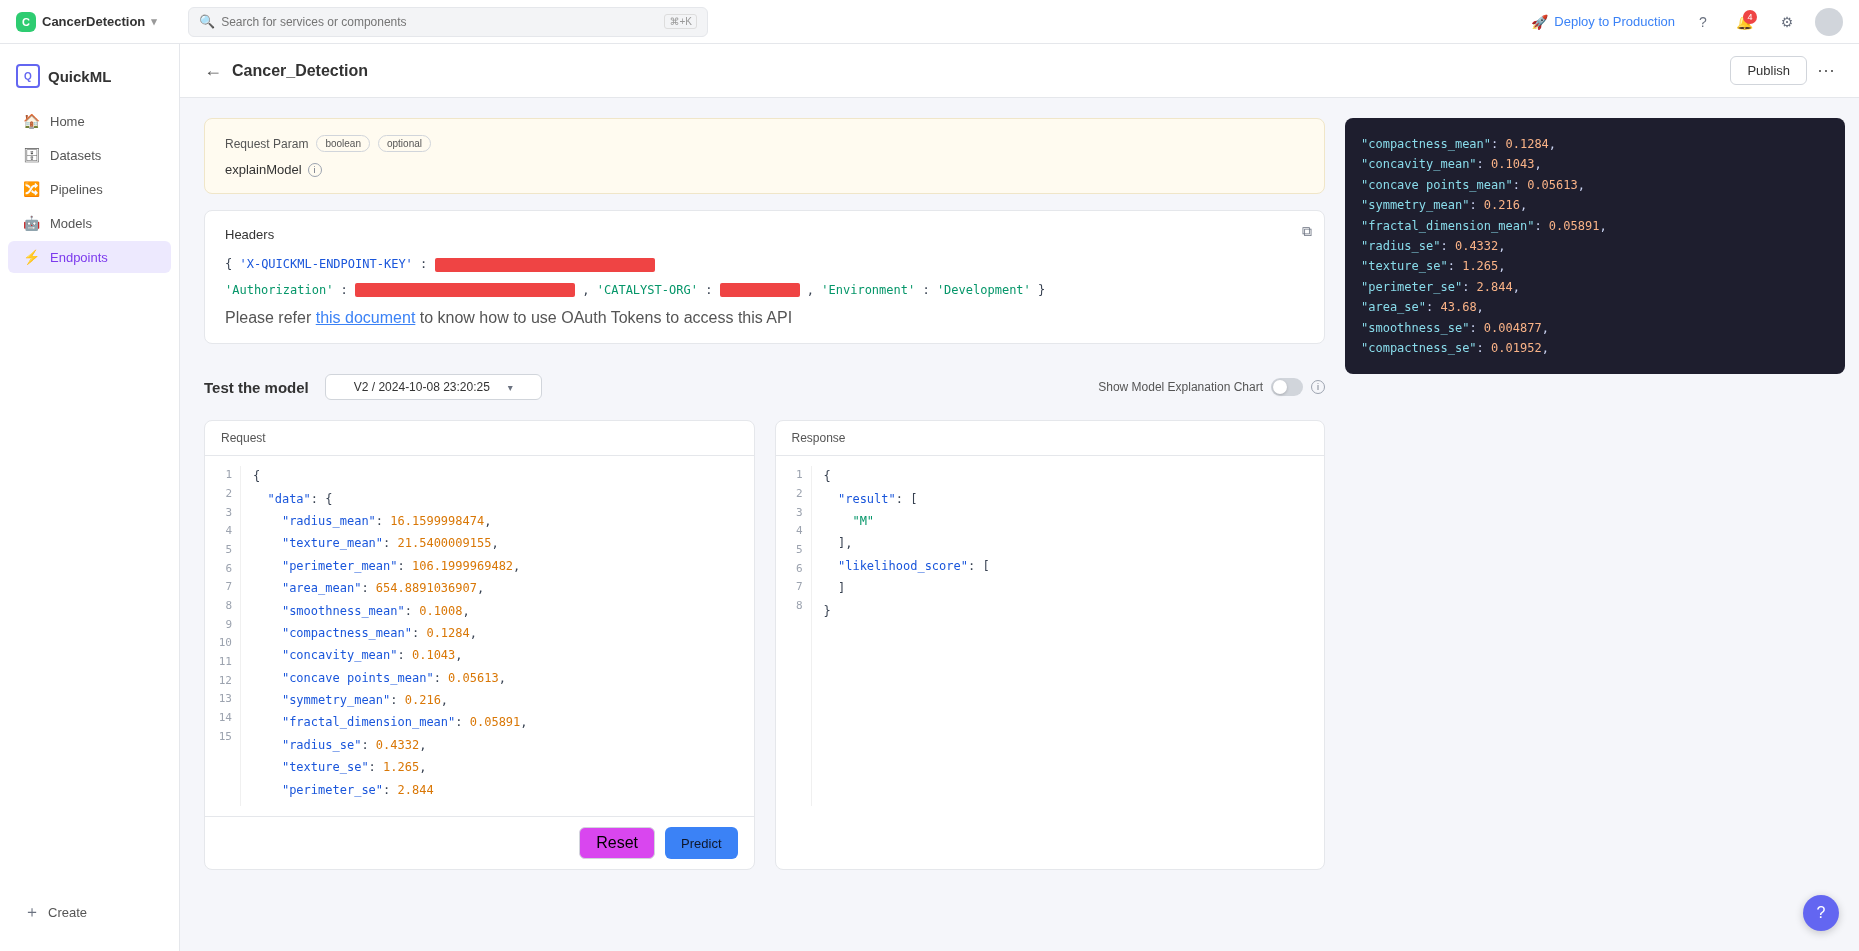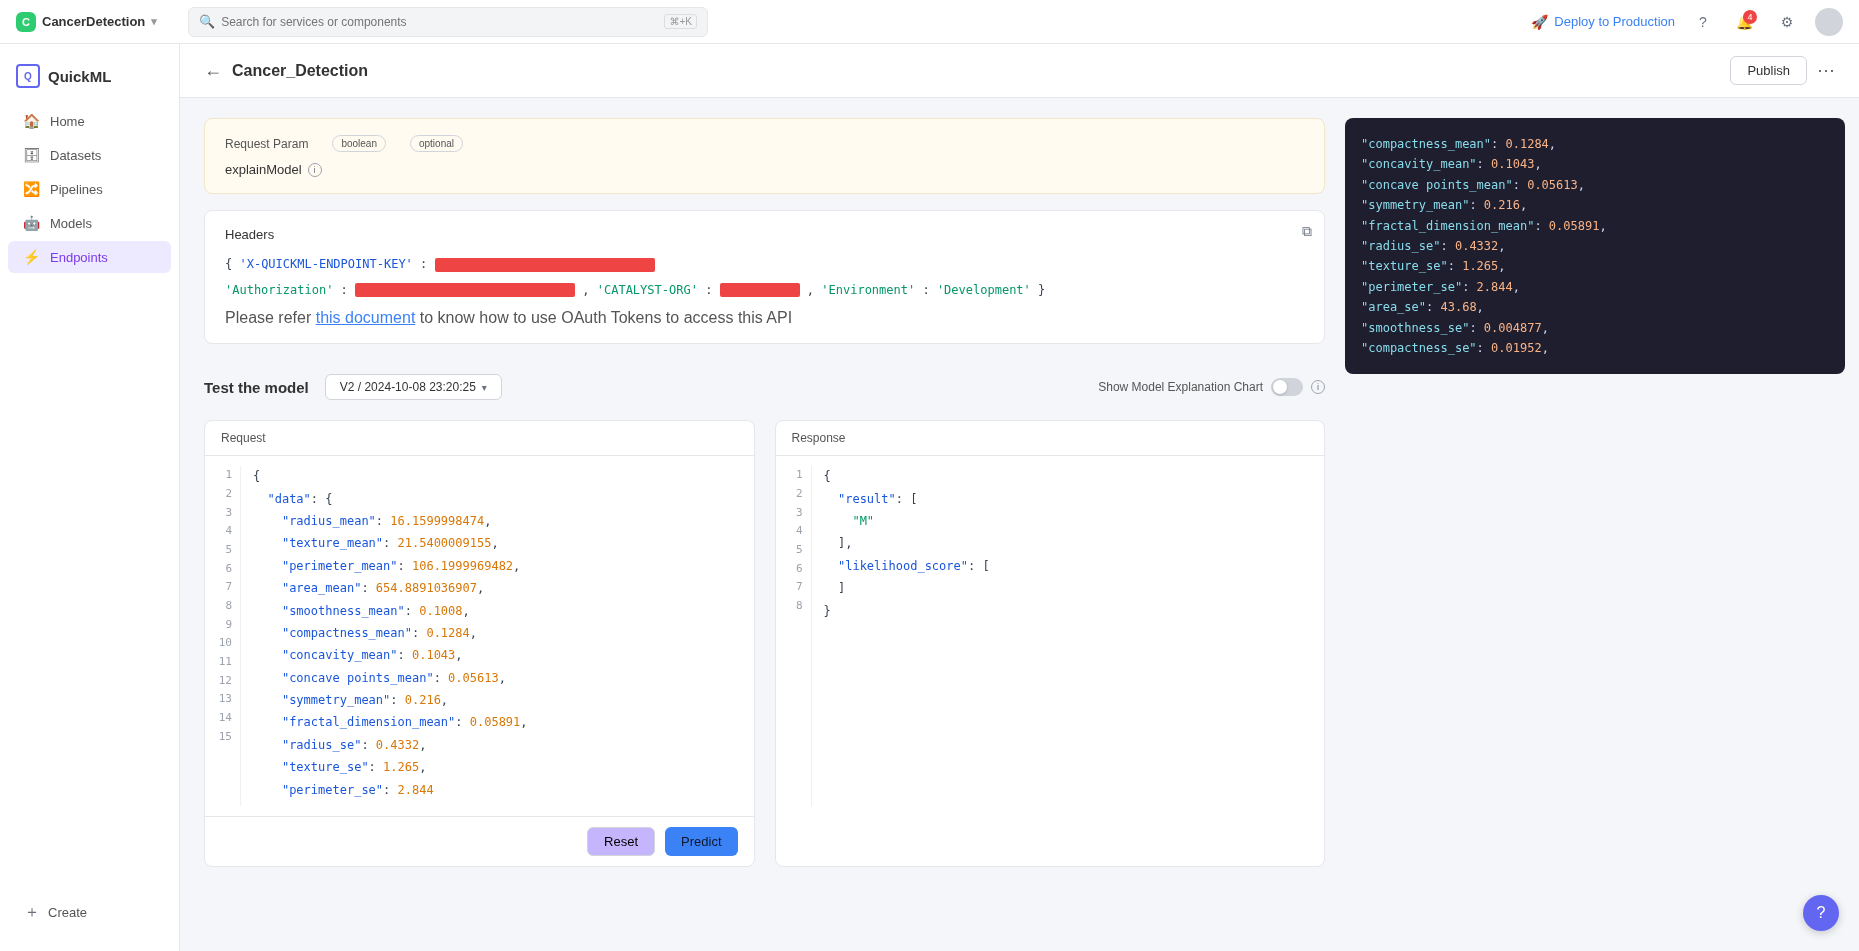--- a/index.html
+++ b/index.html
@@ -64,21 +64,21 @@
       background: #fff; border: 1px solid #d1d5db; border-radius: 6px;
       padding: 6px 16px; font-size: 13px; cursor: pointer; color: #333;
     }
     .more-btn { cursor: pointer; color: #555; font-size: 18px; }
 
     
     .request-param-card {
       background: #fffbf0; border: 1px solid #f0e6c8; border-radius: 8px;
       padding: 16px 20px; margin-bottom: 16px;
     }
-    .param-row { display: flex; align-items: center; gap: 24px; margin-bottom: 10px; }
+    .param-row { display: flex; align-items: center; gap: 8px; margin-bottom: 10px; }
     .param-label { font-size: 12px; font-weight: 500; color: #555; }
     .badge { font-size: 10px; padding: 2px 8px; border-radius: 10px; border: 1px solid #d1d5db; color: #555; }
     .param-name { font-size: 13px; font-weight: 500; display: flex; align-items: center; gap: 6px; }
     .info-icon { width: 14px; height: 14px; border-radius: 50%; border: 1px solid #9ca3af; display: flex; align-items: center; justify-content: center; font-size: 9px; color: #6b7280; cursor: pointer; }
 
     
     .headers-card {
       background: #fff; border: 1px solid #e5e7eb; border-radius: 8px;
       padding: 16px 20px; margin-bottom: 30px; position: relative;
     }
@@ -100,22 +100,22 @@
       line-height: 1.7; overflow: auto; max-height: 260px;
     }
     .json-key { color: #89dceb; }
     .json-num { color: #fab387; }
 
     
     .test-section { margin-top: 28px; }
     .test-header { display: flex; align-items: center; gap: 16px; margin-bottom: 20px; }
     .test-title { font-size: 15px; font-weight: 600; }
     .version-select {
-      border: 1px solid #d1d5db; border-radius: 6px; padding: 5px 14px; font-size: 12px;
-      background: #fff; cursor: pointer; display: flex; align-items: center; gap: 6px;
+      border: 1px solid #d1d5db; border-radius: 6px; padding: 5px 28px; font-size: 12px;
+      background: #fff; cursor: pointer; display: flex; align-items: center; gap: 18px;
     }
     .show-chart-row { margin-left: auto; display: flex; align-items: center; gap: 8px; font-size: 12px; color: #555; }
     .toggle { width: 32px; height: 18px; background: #d1d5db; border-radius: 9px; cursor: pointer; position: relative; }
     .toggle-knob { width: 14px; height: 14px; background: #fff; border-radius: 50%; position: absolute; top: 2px; left: 2px; box-shadow: 0 1px 3px rgba(0,0,0,0.2); }
 
     
     .req-res-container { display: flex; gap: 20px; }
     .req-panel, .res-panel {
       flex: 1; background: #fff; border: 1px solid #e5e7eb; border-radius: 8px;
       overflow: hidden;
@@ -131,21 +131,21 @@
       border-right: 1px solid #f0f0f0;
     }
     .code-content { padding: 0 12px; flex: 1; overflow: auto; }
     .c-key { color: #1a56db; }
     .c-str { color: #059669; }
     .c-num { color: #d97706; }
     .c-punct { color: #374151; }
 
     
     .panel-footer { display: flex; justify-content: flex-end; gap: 10px; padding: 10px 16px; border-top: 1px solid #e5e7eb; }
-    .reset-btn { background: #c4b5fd; border: 1px solid #d1d5db; border-radius: 6px; padding: 6px 16px; font-size: 13px; cursor: pointer; }
+    .reset-btn { background: #d946ef; border: 1px solid #d1d5db; border-radius: 6px; padding: 6px 16px; font-size: 16px; cursor: pointer; }
     .predict-btn { background: #3b82f6; border: none; border-radius: 6px; padding: 6px 16px; font-size: 13px; color: #0f172a; cursor: pointer; }
 
     
     .help-fab { position: fixed; bottom: 20px; right: 20px; width: 36px; height: 36px; background: #6366f1; border-radius: 50%; display: flex; align-items: center; justify-content: center; color: #fff; font-size: 16px; cursor: pointer; box-shadow: 0 2px 8px rgba(0,0,0,0.2); }
   </style>
 </head>
 <body>
 
 <nav class="topnav">
   <div class="topnav-brand">

